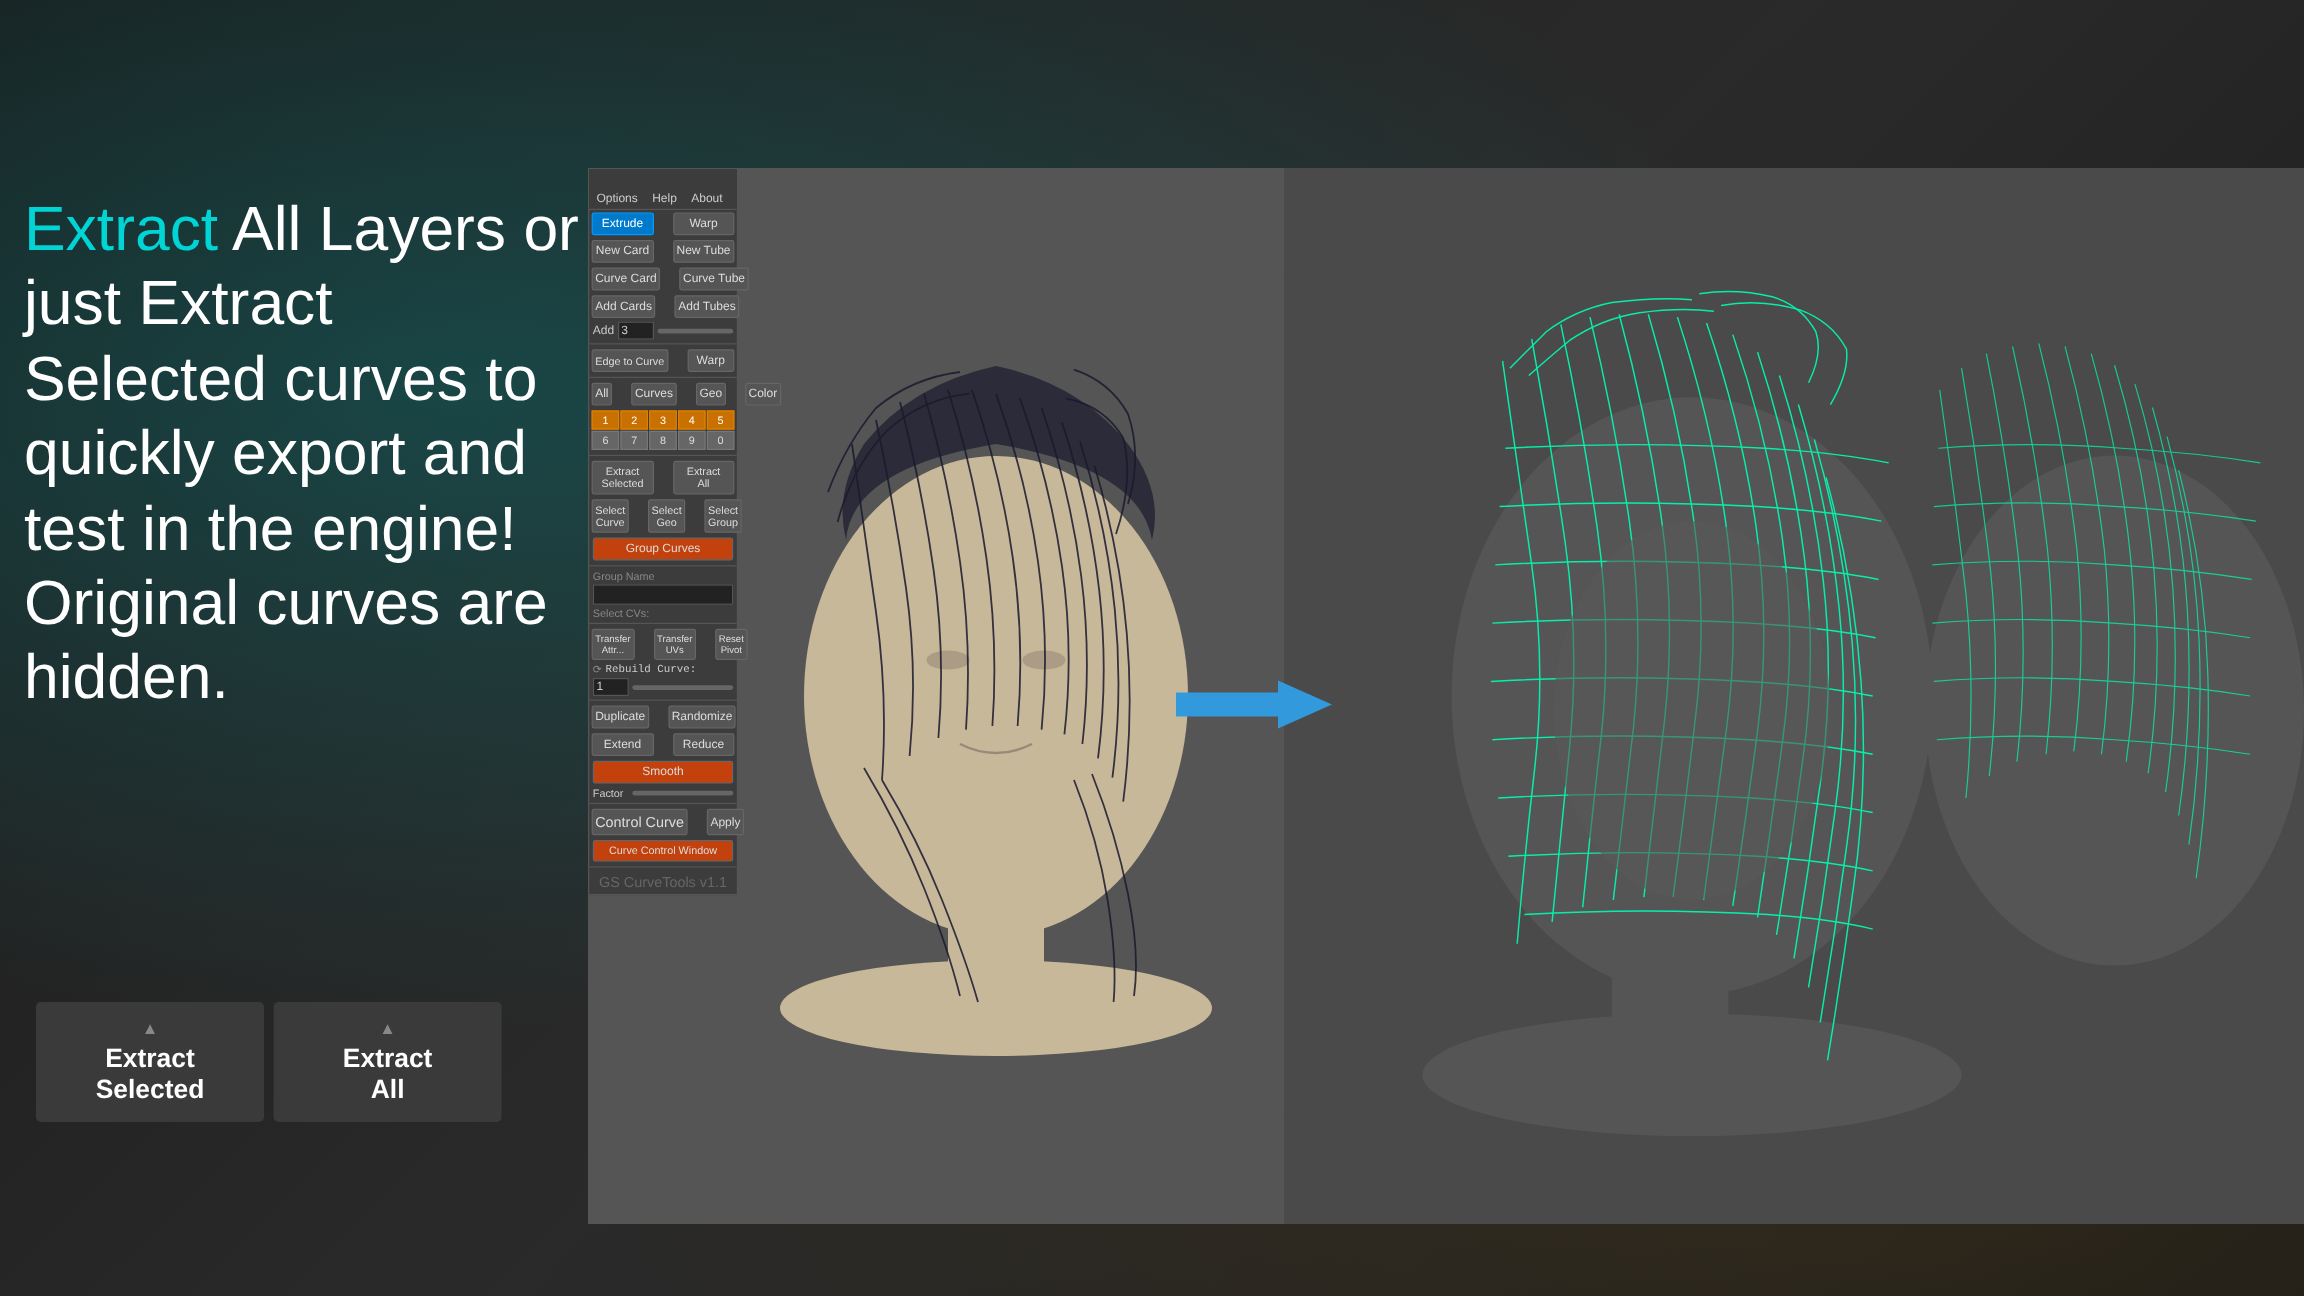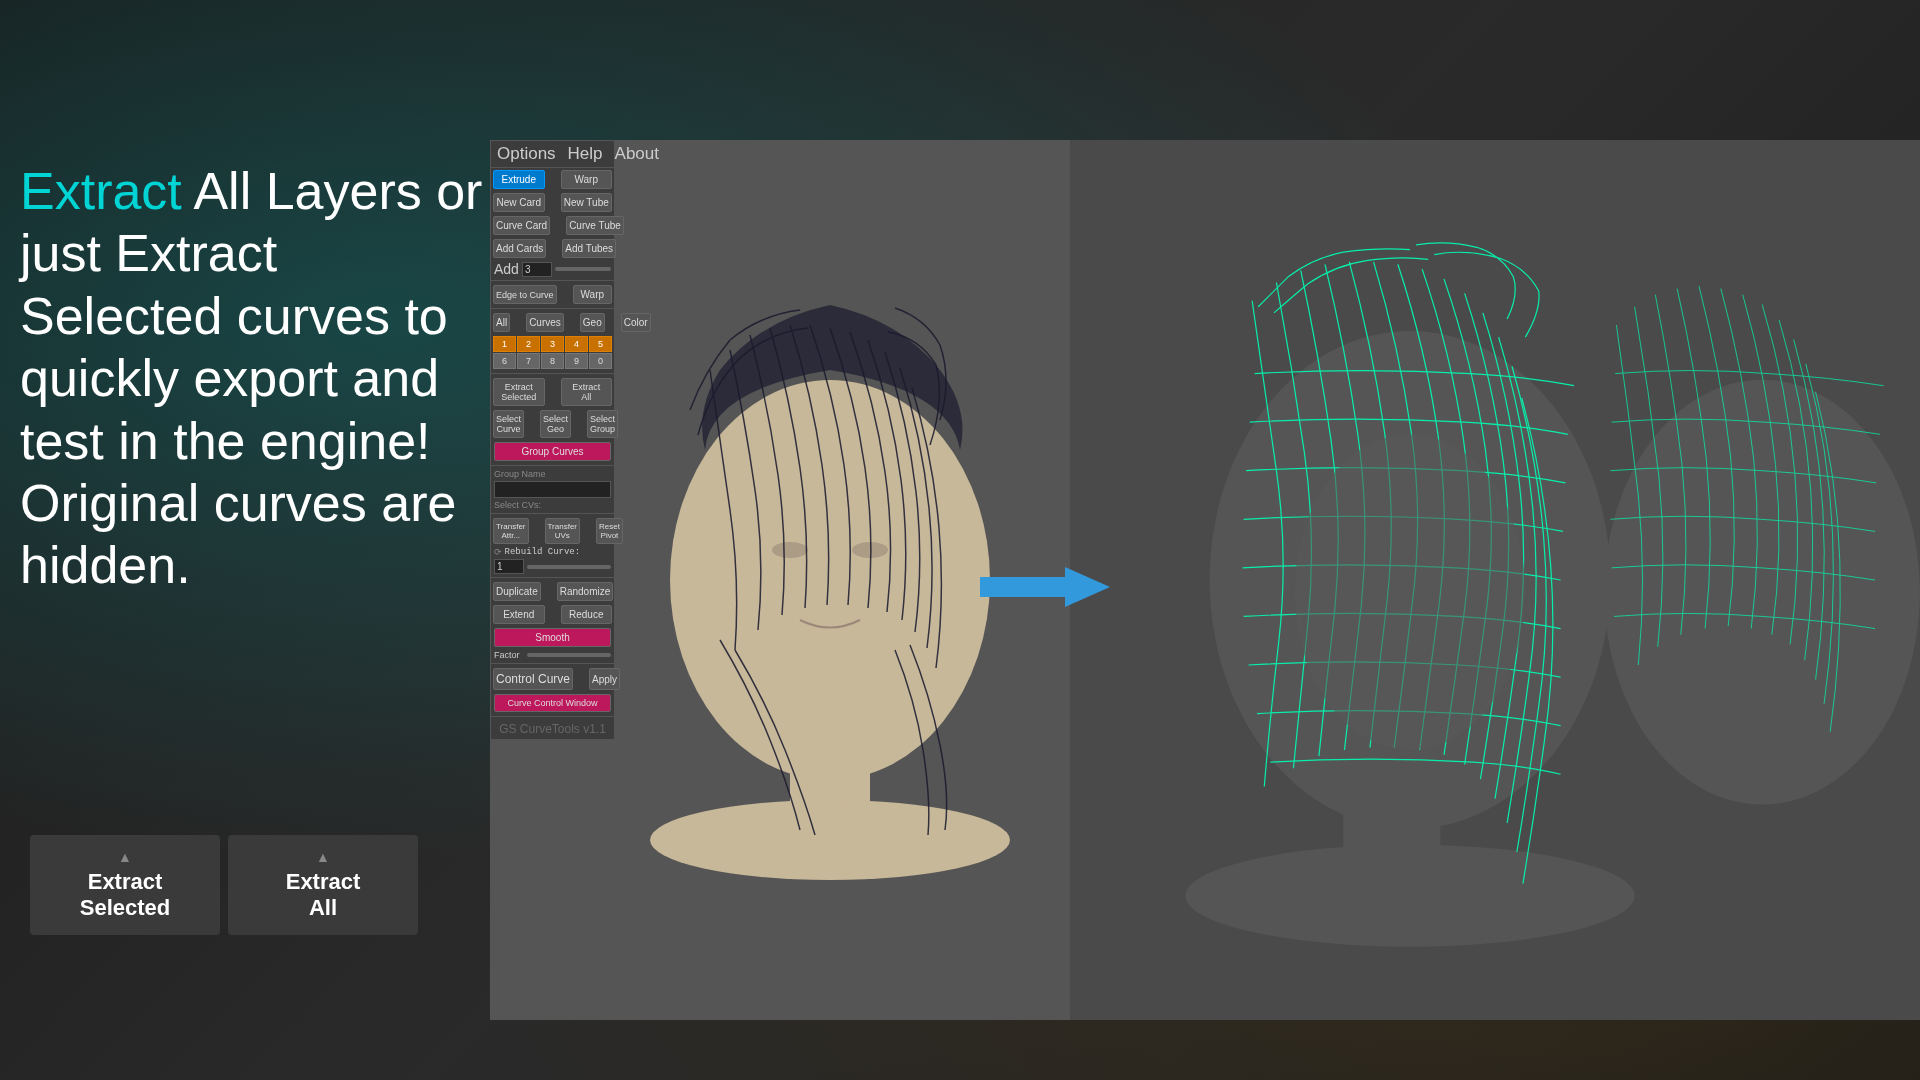--- a/index.html
+++ b/index.html
@@ -129,23 +129,24 @@
     }
 
     .tool-menu-bar {
       display: flex;
       background: #3c3c3c;
       border-bottom: 1px solid #555;
     }
 
     .tool-menu-item {
       padding: 3px 6px;
-      font-size: 17px;
+      font-size: 10px;
       color: #ccc;
       cursor: pointer;
+      margin-top: 16px;
     }
 
     .tool-row {
       display: flex;
       gap: 16px;
       padding: 2px;
     }
 
     .tool-btn {
       flex: 1;
@@ -212,21 +213,21 @@
 
     .num-btn.orange-sel {
       background: #c87000;
       border-color: #e08000;
       color: white;
     }
 
     .full-btn {
       width: calc(100% - 6px);
       margin: 2px 3px;
-      background: #be185d;
+      background: #c2410c;
       border: 1px solid #666;
       color: #ddd;
       font-size: 10px;
       padding: 3px 2px;
       cursor: pointer;
       text-align: center;
       border-radius: 2px;
     }
 
     .group-name-input {
@@ -429,21 +430,21 @@
   </div>
 
   
   <div class="tool-row">
     <button class="tool-btn">Add Cards</button>
     <button class="tool-btn">Add Tubes</button>
   </div>
 
   
   <div class="tool-input-row">
-    <span style="font-size:14px;color:#ccc;">Add</span>
+    <span style="font-size:10px;color:#ccc;">Add</span>
     <input class="tool-input" type="text" value="3" style="">
     <div style="flex:1;height:4px;background:#666;border-radius:2px;"></div>
   </div>
 
   <div class="tool-divider"></div>
 
   
   <div class="tool-row">
     <button class="tool-btn" style="font-size:9px;">Edge to Curve</button>
     <button class="tool-btn">Warp</button>

